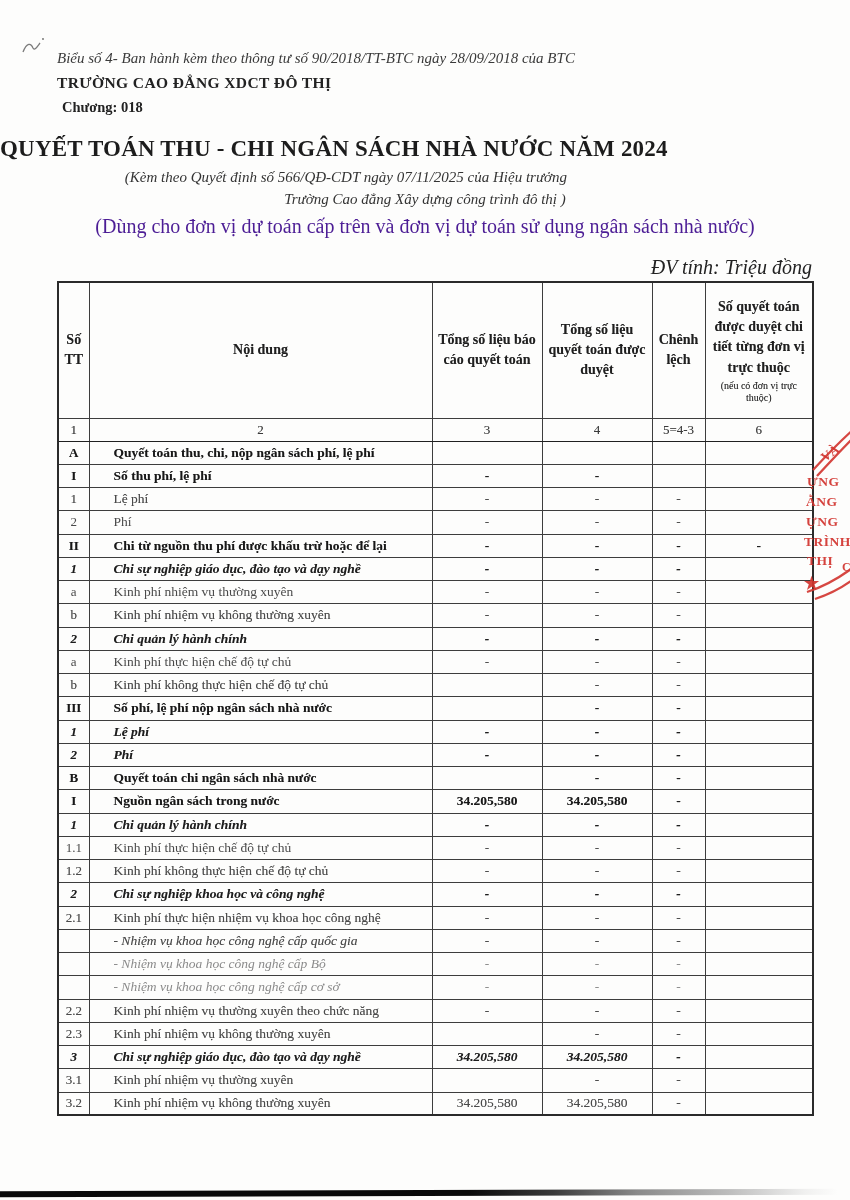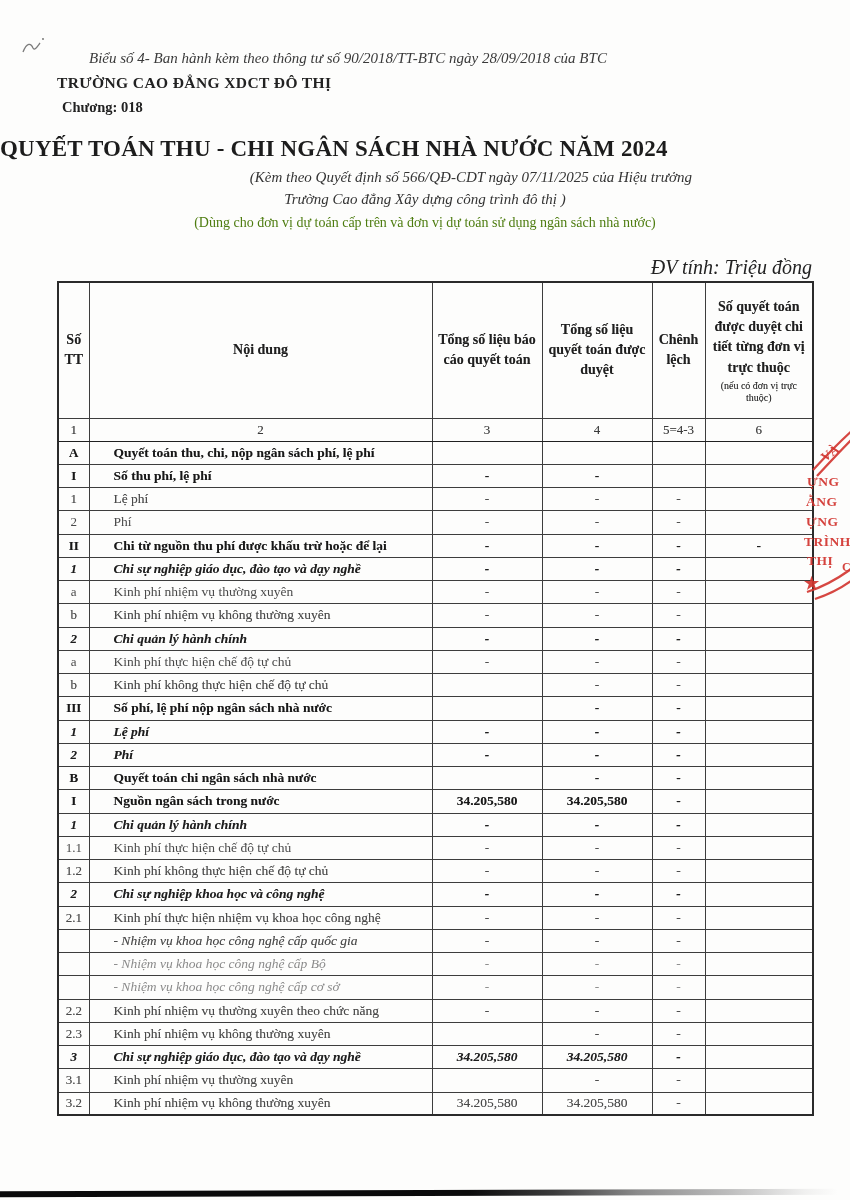--- a/index.html
+++ b/index.html
@@ -3,27 +3,27 @@
 <meta charset="utf-8">
 <style>
   html,body{margin:0;padding:0;background:#e8e8e8;}
   .page{
     position:relative;width:850px;height:1200px;margin:0 auto;
     background:#fdfdfc;overflow:hidden;
     font-family:"Liberation Serif","DejaVu Serif",serif;
     color:#262626;
   }
   .abs{position:absolute;}
-  .form-note{left:57px;top:50px;font-style:italic;font-size:15px;color:#3a3a3a;margin-left:32px;}
+  .form-note{left:57px;top:50px;font-style:italic;font-size:15px;color:#3a3a3a;}
   .org-name{left:57px;top:74px;font-weight:bold;font-size:15.5px;letter-spacing:.4px;color:#222;}
   .chapter{left:62px;top:99px;font-weight:bold;font-size:14.5px;color:#222;}
   .title{left:0;width:682px;top:136px;text-align:left;font-weight:bold;font-size:23px;letter-spacing:.2px;color:#1c1c1c;}
-  .sub1{left:0;width:692px;top:169px;text-align:right;font-style:italic;font-size:15px;color:#333;}
+  .sub1{left:0;width:692px;top:169px;text-align:center;font-style:italic;font-size:15px;color:#333;}
   .sub2{left:0;width:850px;top:191px;text-align:center;font-style:italic;font-size:15px;color:#333;}
-  .sub3{left:0;width:850px;top:215px;text-align:center;font-size:14px;color:#4d7c0f;}
+  .sub3{left:0;width:850px;top:215px;text-align:center;font-size:20px;color:#4c1d95;}
   .unit{right:38px;top:256px;font-style:italic;font-size:20px;color:#222;}
 
   table.main{
     position:absolute;left:57px;top:281px;width:755px;
     border-collapse:collapse;table-layout:fixed;
     font-size:13.5px;color:#262626;
     text-shadow:0 0 .5px rgba(20,20,20,.35);
   }
   table.main{border:2px solid #2b2b2b;}
   table.main th, table.main td{border:1px solid #3d3d3d;padding:0 3px;overflow:hidden;white-space:nowrap;}

